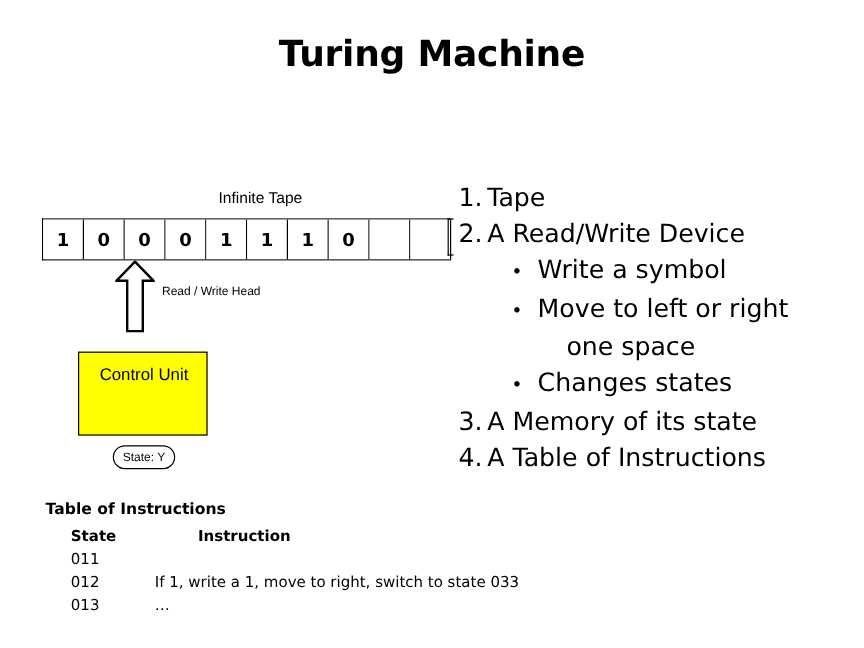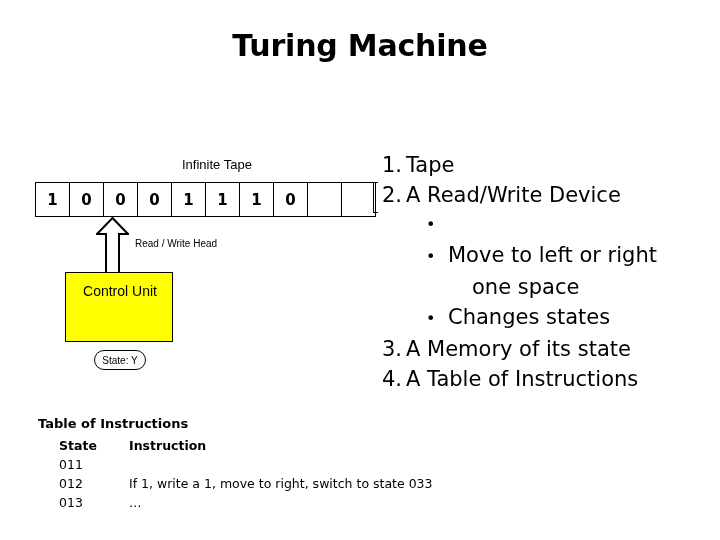--- a/index.html
+++ b/index.html
@@ -81,21 +81,21 @@
     font-size: 10px;
     color: #000000;
     white-space: nowrap;
     text-align: center;
   }
 
   
   #control-unit {
     position: absolute;
     left: 65px;
-    top: 272px;
+    top: 293px;
     width: 108px;
     height: 70px;
     background: #FFFF00;
     border: 1px solid #000000;
     box-sizing: border-box;
   }
   #control-unit-label {
     position: absolute;
     left: 0;
     top: 10px;
@@ -190,21 +190,21 @@
     line-height: 19px;
     white-space: nowrap;
   }
   .instr-row.header { font-weight: bold; }
   .instr-state {
     width: 70px;
     flex: none;
     margin-left: 21px;
   }
   .instr-text { flex: none; }
-  .instr-row.header .instr-text { padding-left: 0; }
+  .instr-row.header .instr-text { padding-left: 0; margin-left: 36px; }
 </style>
 </head>
 <body>
 
 <div id="slide-title">Turing Machine</div>
 
 <div id="tape-label">Infinite Tape</div>
 <div id="tape">
     <div class="tape-cell">1</div>
     <div class="tape-cell">0</div>
@@ -235,20 +235,21 @@
     <div class="feature-row">
       <span class="feature-num">1.</span>
       <span class="feature-text">Tape</span>
     </div>
     <div class="feature-row">
       <span class="feature-num">2.</span>
       <span class="feature-text">A Read/Write Device</span>
     </div>
     <div class="feature-row sub">
       <span class="feature-bullet">•</span>
+      <span class="feature-text">Write a symbol</span>
     </div>
     <div class="feature-row sub">
       <span class="feature-bullet">•</span>
       <span class="feature-text">Move to left or right</span>
     </div>
     <div class="feature-row cont">
       <span class="feature-text">one space</span>
     </div>
     <div class="feature-row sub">
       <span class="feature-bullet">•</span>

